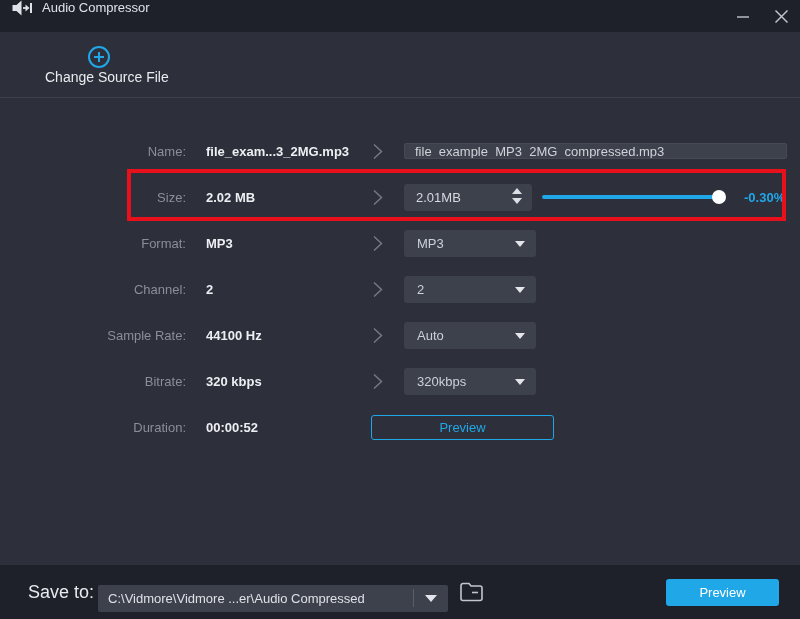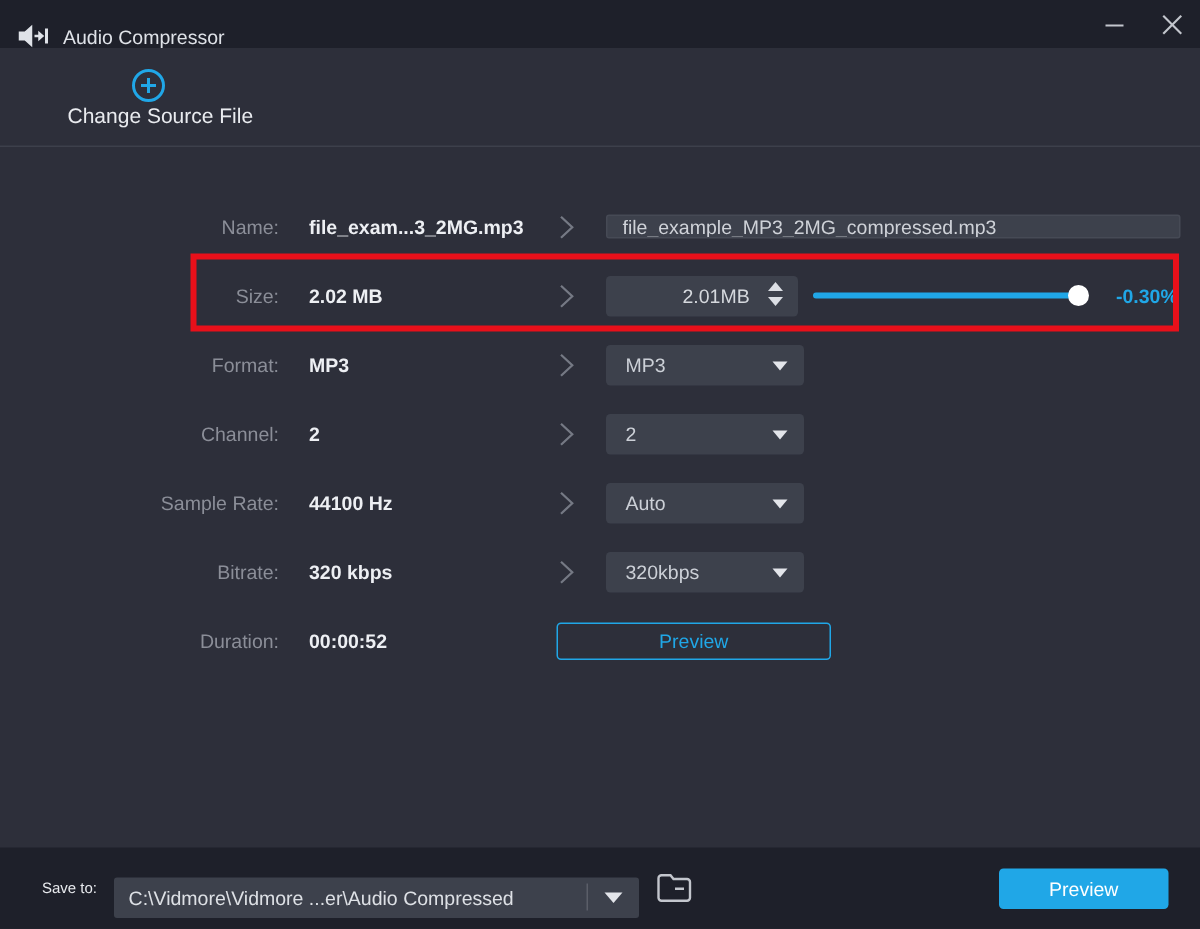--- a/index.html
+++ b/index.html
@@ -3,21 +3,21 @@
 <meta charset="utf-8">
 <style>
   * { margin:0; padding:0; box-sizing:border-box; }
   body { background:#14151b; font-family:"Liberation Sans", sans-serif; }
   .window {
     position:relative; width:800px; height:619px;
     background:#2d2f3a; overflow:hidden;
   }
   
   .titlebar {
-    height:32px; background:#1e202a; display:flex; align-items:flex-end;
+    height:32px; background:#1e202a; display:flex; align-items:flex-start;
     padding-left:12px;
   }
   .title-icon { margin-right:9px; display:flex; }
   .title-text { color:#dfe2e8; font-size:13px; }
   .win-controls { margin-left:auto; display:flex; align-items:center; height:100%; }
   .win-btn {
     width:38px; height:32px; display:flex; align-items:center; justify-content:center;
     background:transparent; border:none; cursor:pointer;
   }
   
@@ -50,21 +50,20 @@
     border-top:6px solid #e3e5ea;
   }
   .spinner {
     width:128px; height:27px; background:#3d414c; border-radius:3px;
     display:flex; align-items:center; position:relative;
   }
   .spinner input {
     width:82px; background:transparent; border:none; color:#d5d8dd;
     font-size:13px; padding:0 0 0 12px; outline:none;
     font-family:"Liberation Sans", sans-serif;
-    margin-left:39px;
   }
   .spin-arrows { position:absolute; right:10px; top:4px; display:flex; flex-direction:column; gap:4px; cursor:pointer; }
   .spin-up { width:0; height:0; border-left:5px solid transparent; border-right:5px solid transparent; border-bottom:6px solid #dcdfe5; }
   .spin-down { width:0; height:0; border-left:5px solid transparent; border-right:5px solid transparent; border-top:6px solid #dcdfe5; }
   .slider { margin-left:10px; width:182px; height:14px; position:relative; cursor:pointer; }
   .slider-track {
     position:absolute; left:0; right:0; top:5px; height:4px;
     background:#20a7e7; border-radius:2px;
   }
   .slider-handle {
@@ -81,21 +80,21 @@
   .red-highlight {
     position:absolute; left:127px; top:169px; width:659px; height:52px;
     border:4px solid #e8101a; pointer-events:none;
   }
   
   .footer {
     position:absolute; left:0; bottom:0; width:800px; height:54px;
     background:#1e202a; display:flex; align-items:center;
     padding:0 21px 0 28px;
   }
-  .save-label { color:#e8eaee; font-size:10px; margin-right:11px; }
+  .save-label { color:#e8eaee; font-size:18px; margin-right:4px; }
   .save-wrap {
     width:350px; height:27px; background:#3d414c; border-radius:2px;
     display:flex; align-items:center;margin-top:12px;
   }
   .save-wrap input {
     flex:1; background:transparent; border:none; color:#dde0e5; font-size:13px;
     padding:0 8px 0 10px; outline:none; font-family:"Liberation Sans", sans-serif;
   }
   .save-divider { width:1px; height:18px; background:#5b5e68; }
   .save-arrow-zone { width:34px; height:27px; display:flex; align-items:center; justify-content:center; cursor:pointer; }

